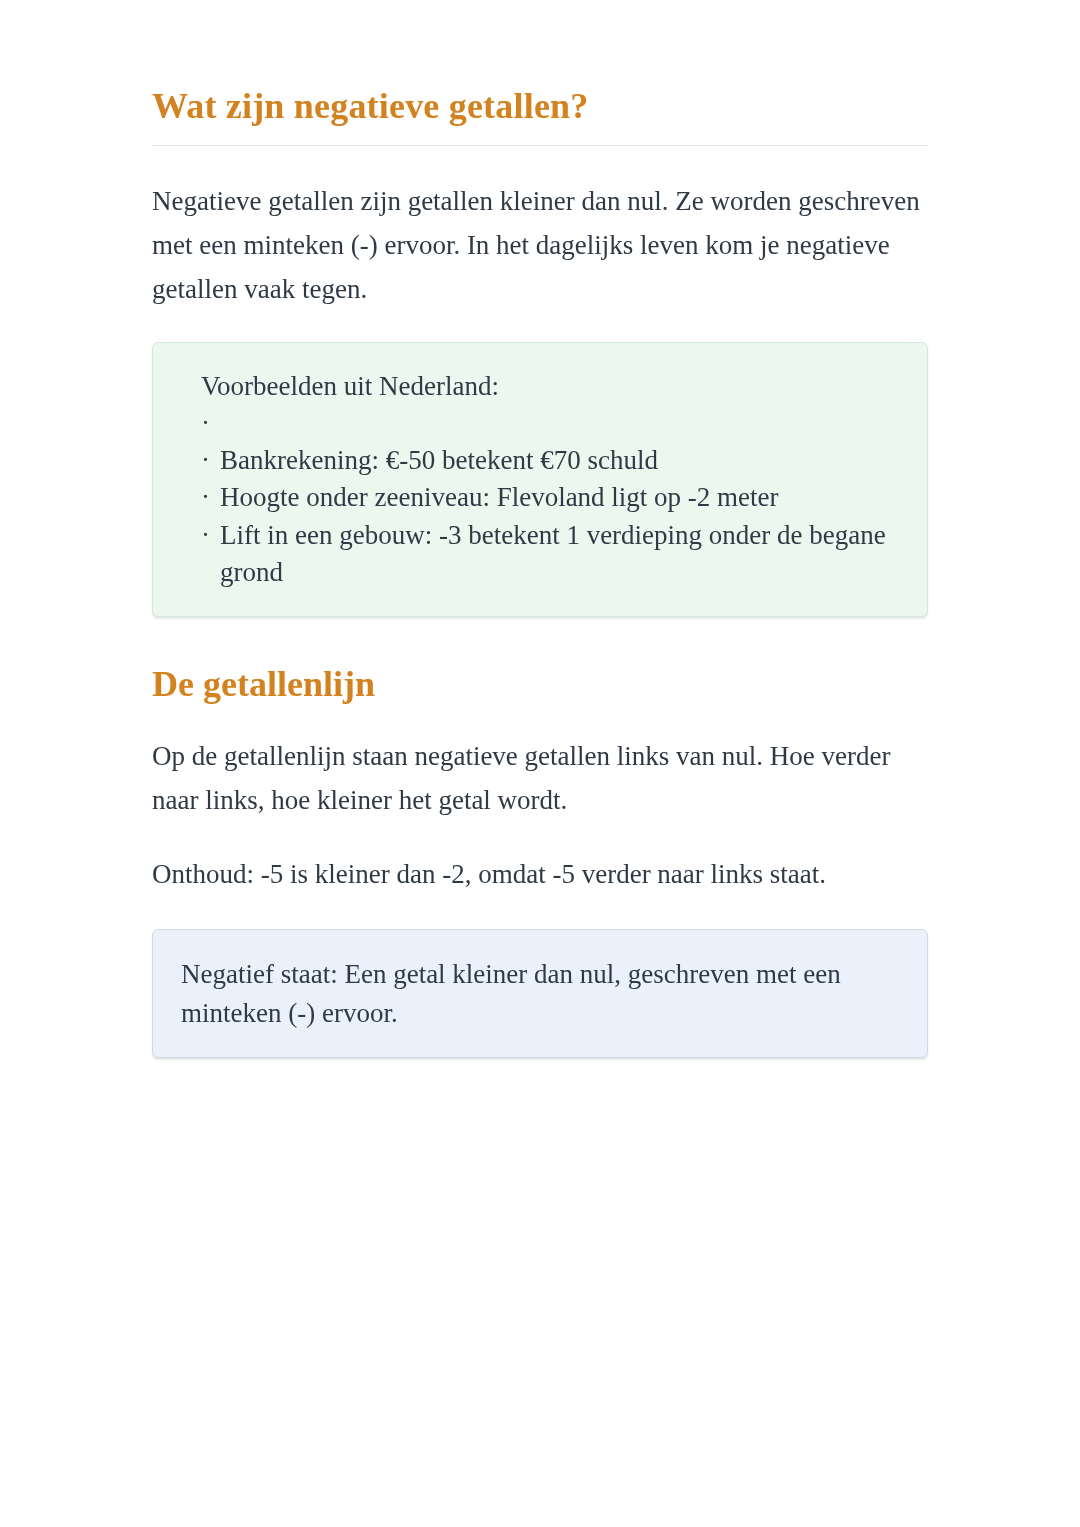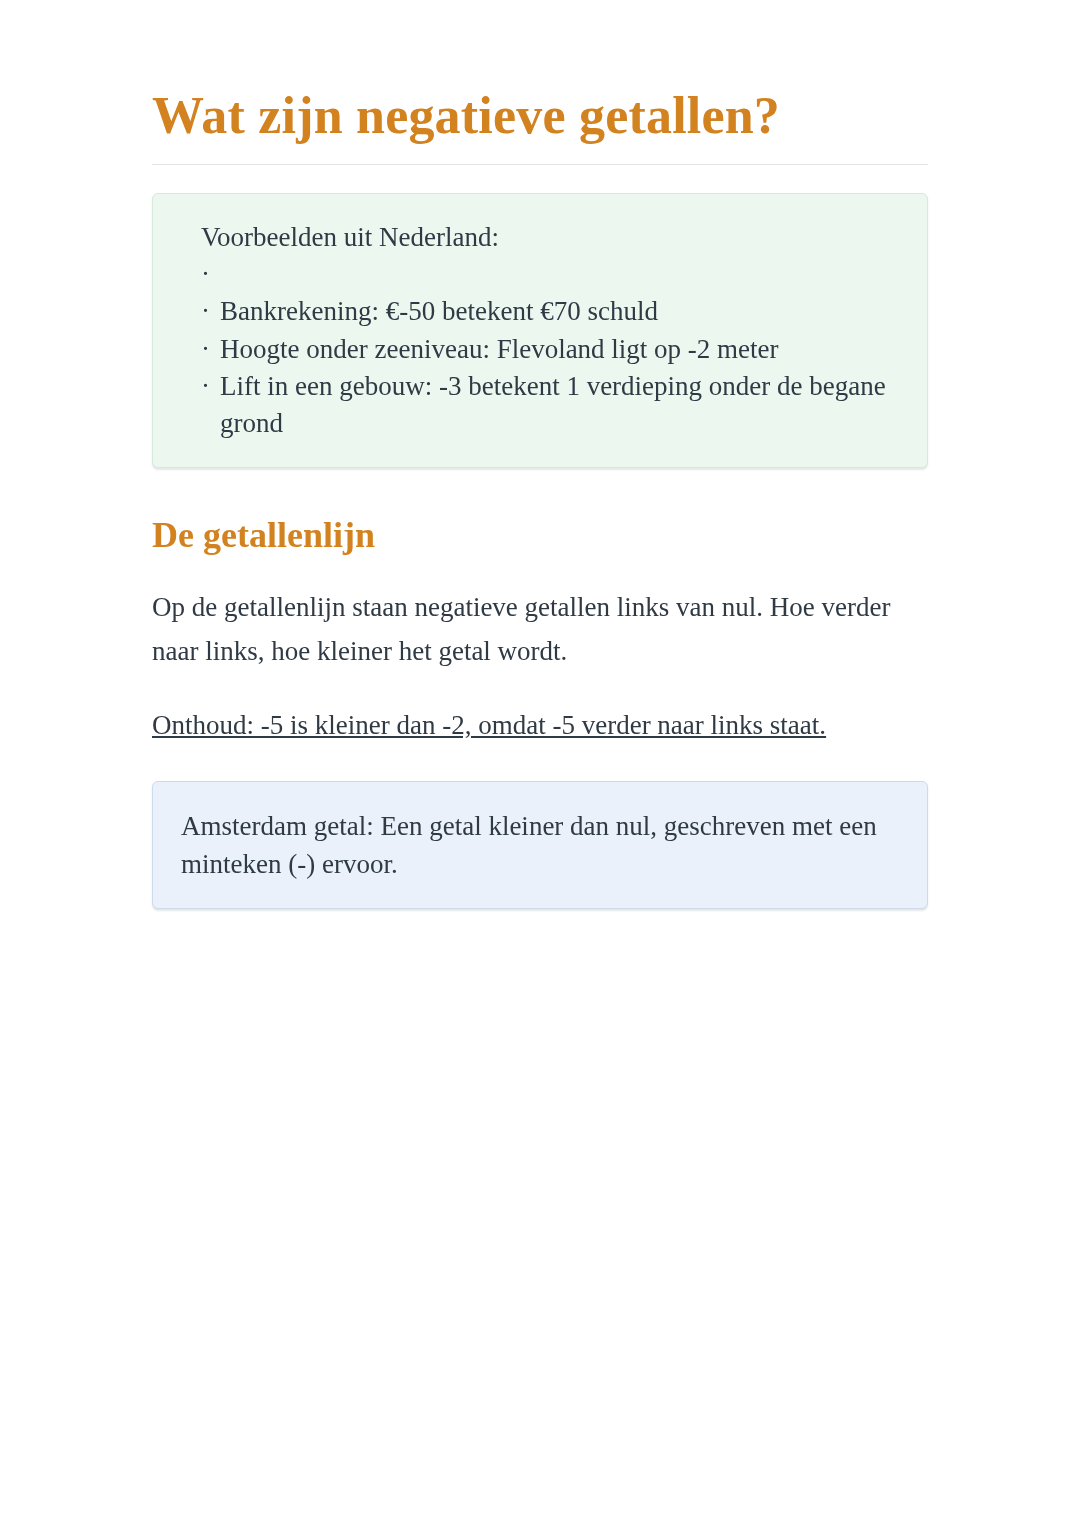--- a/index.html
+++ b/index.html
@@ -14,21 +14,21 @@
     color: #2f3a45;
     -webkit-font-smoothing: antialiased;
   }
   .page {
     width: 776px;
     margin: 0 auto;
     padding-top: 86px;
     box-sizing: border-box;
   }
   .page-title {
-    font-size: 52px;
+    font-size: 36px;
     line-height: 1.15;
     font-weight: 700;
     color: #d2821e;
     margin: 0;
     padding-bottom: 18px;
     border-bottom: 1px solid #e4e4e4;
     letter-spacing: 0.2px;
   }
   .body-text {
     font-size: 27px;
@@ -63,30 +63,31 @@
     margin-right: 10px;
   }
   .section-heading {
     font-size: 36px;
     font-weight: 700;
     color: #d2821e;
     margin: 46px 0 0 0;
   }
   .section-paragraph { margin-top: 30px; }
   .number-line { margin: 28px 0; }
-  .note-paragraph { margin: 28px 0 0 0; text-decoration: underline; }
+  .note-paragraph { margin: 28px 0 0 0; }
   .definition-text { margin: 0; }
 </style>
 </head>
 <body>
 
 <main class="page">
 
   <h1 class="page-title">Wat zijn negatieve getallen?</h1>
 
+  <p class="body-text intro-paragraph">Negatieve getallen zijn getallen kleiner dan nul. Ze worden geschreven met een minteken (-) ervoor. In het dagelijks leven kom je negatieve getallen vaak tegen.</p>
 
   <section class="callout callout-green">
     <p class="box-line">Voorbeelden uit Nederland:</p>
     <div class="box-line bullet-line">
       <span class="bullet-dot">·</span>
     </div>
     <div class="box-line bullet-line">
       <span class="bullet-dot">·</span>
       <span>Bankrekening: €-50 betekent €70 schuld</span>
     </div>
@@ -101,16 +102,16 @@
   </section>
 
   <h2 class="section-heading">De getallenlijn</h2>
 
   <p class="body-text section-paragraph">Op de getallenlijn staan negatieve getallen links van nul. Hoe verder naar links, hoe kleiner het getal wordt.</p>
 
 
   <p class="body-text note-paragraph">Onthoud: -5 is kleiner dan -2, omdat -5 verder naar links staat.</p>
 
   <aside class="callout callout-blue">
-    <p class="definition-text">Amsterdam getal: Een getal kleiner dan nul, geschreven met een minteken (-) ervoor.</p>
+    <p class="definition-text">Negatief staat: Een getal kleiner dan nul, geschreven met een minteken (-) ervoor.</p>
   </aside>
 
 </main>
 
 </body></html>

